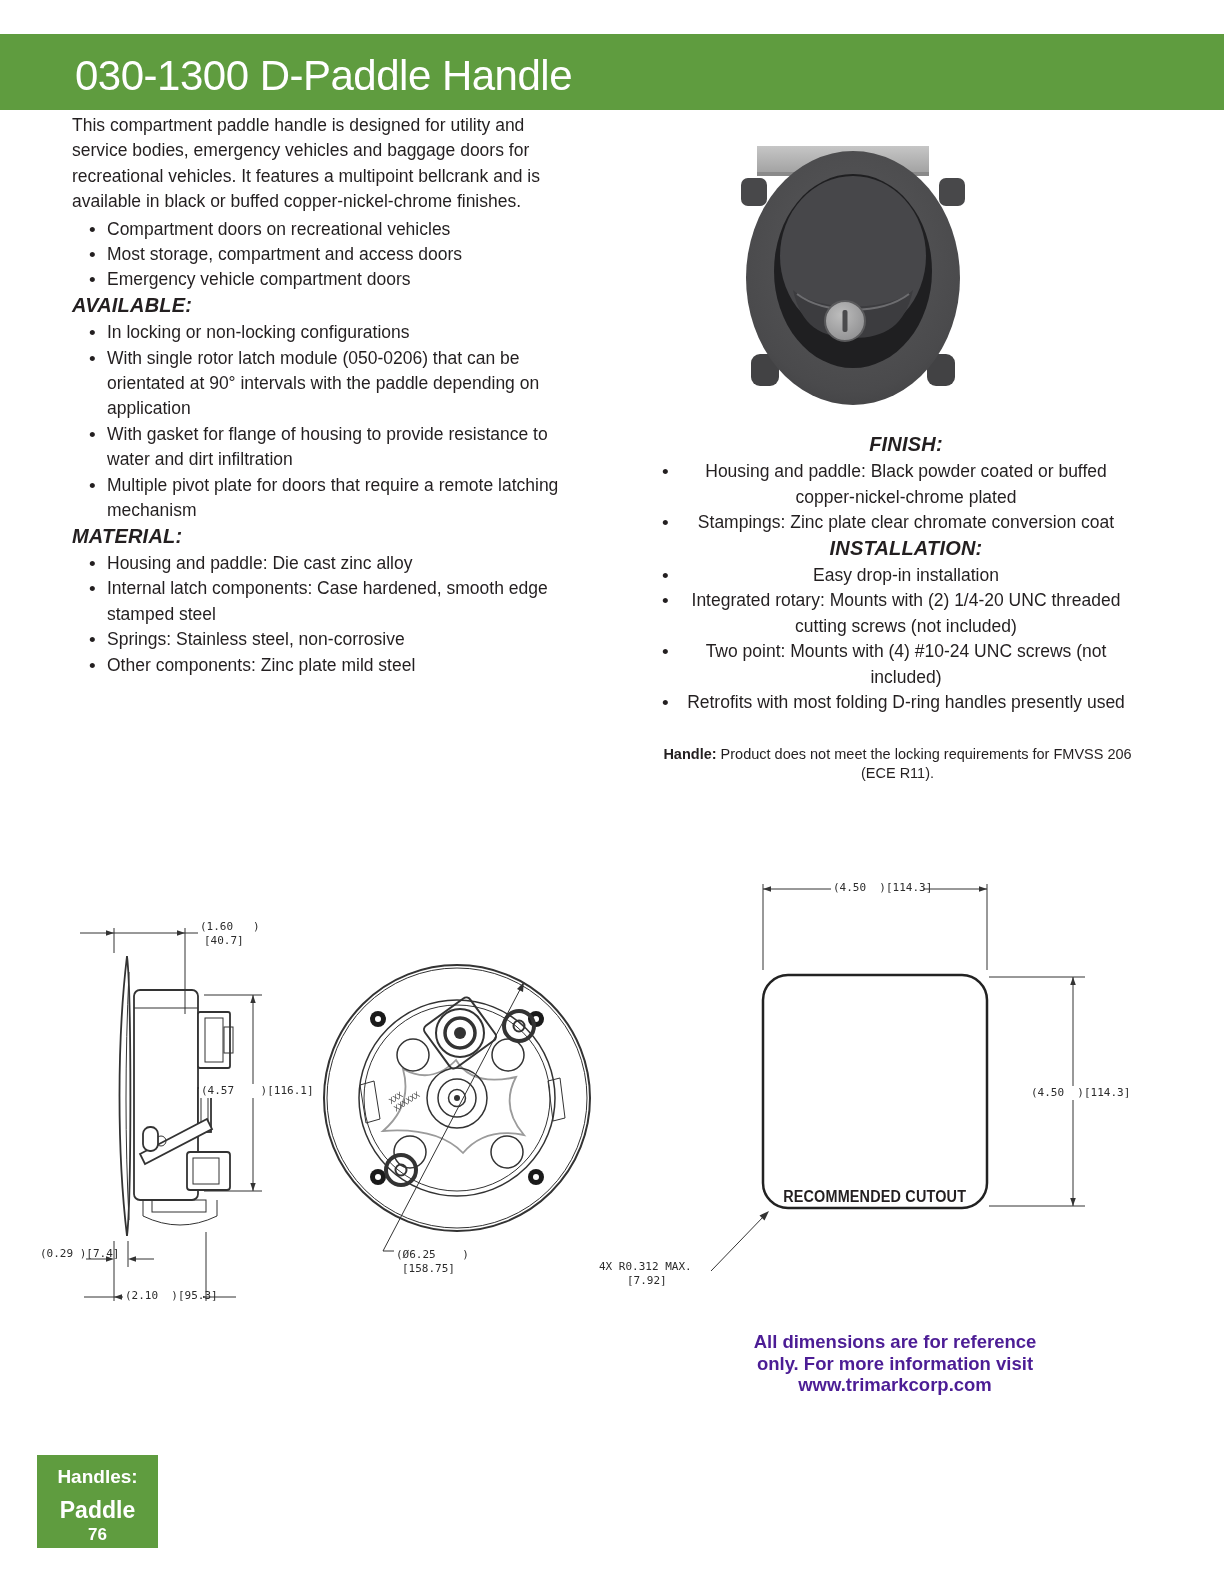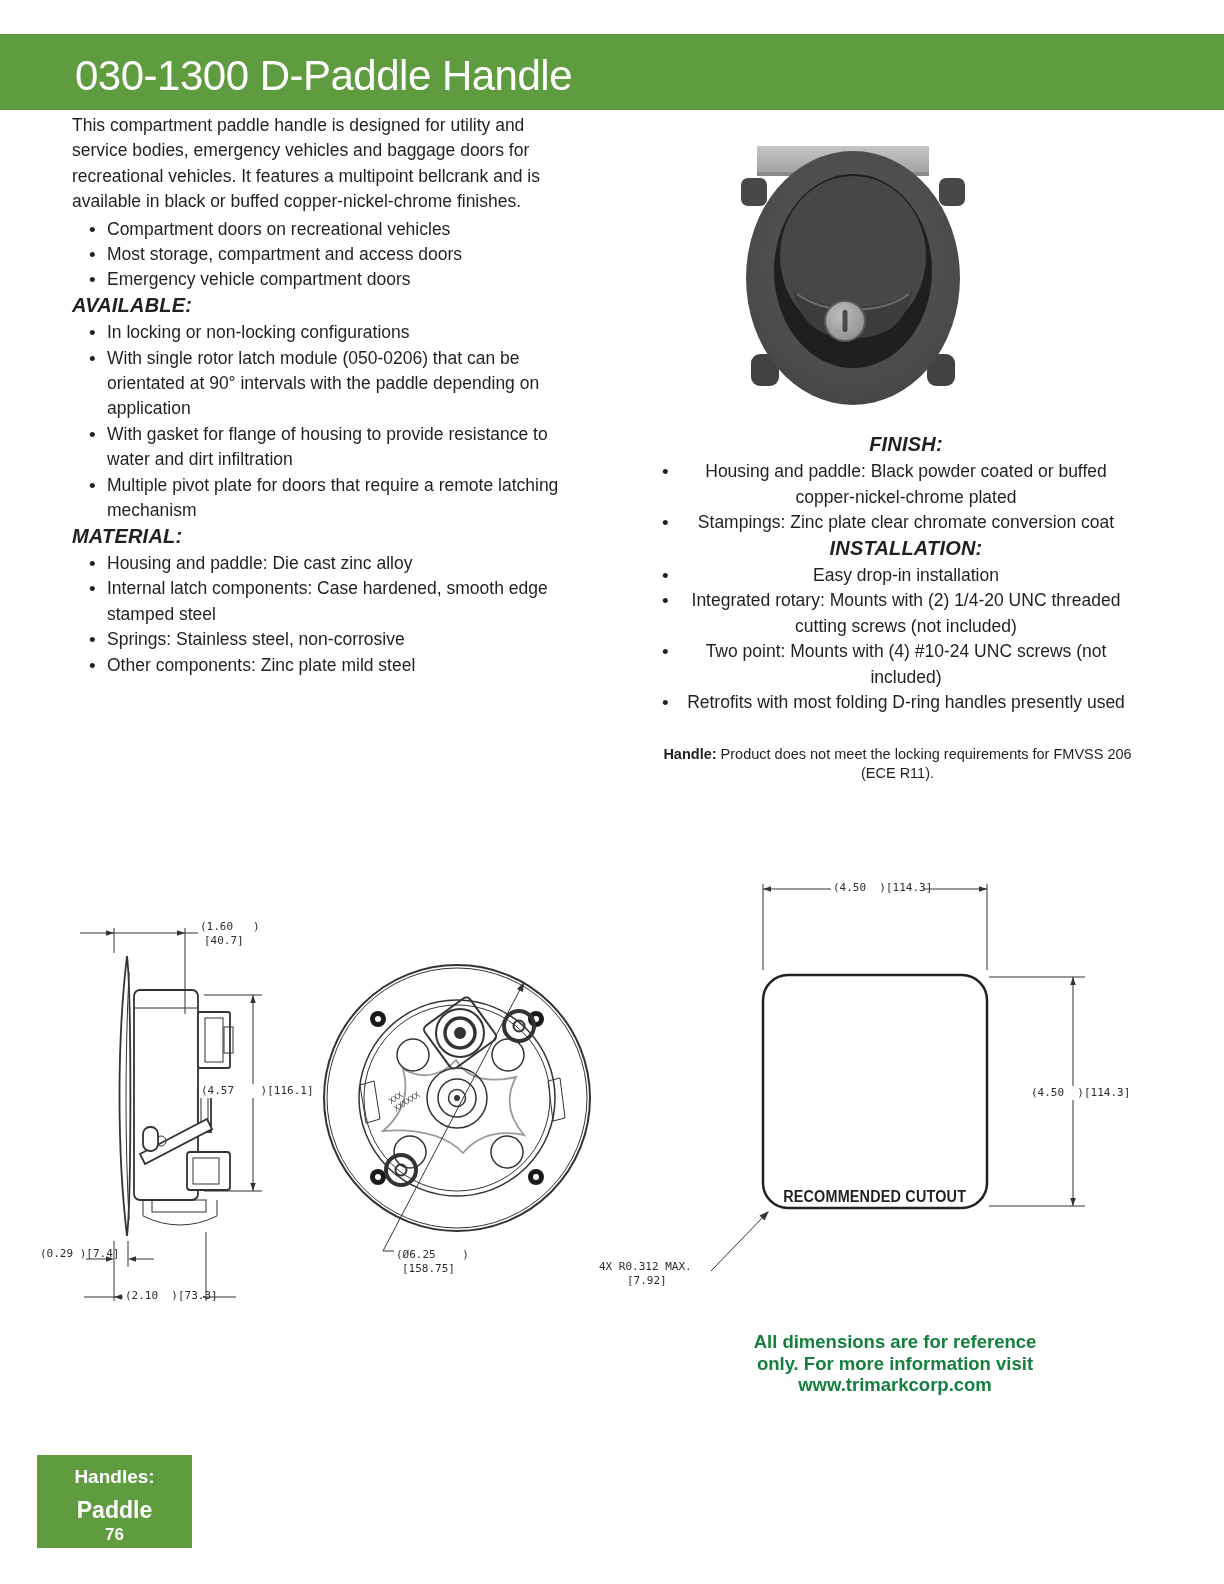--- a/index.html
+++ b/index.html
@@ -45,24 +45,24 @@
   .dim .ind6{display:block;padding-left:6px;}
   .dim .ind28{display:block;padding-left:28px;}
   .marking{position:absolute;left:70px;top:144px;font-family:"DejaVu Sans Mono",monospace;
            font-size:8px;line-height:9px;color:#4a4a4a;transform:rotate(-33deg);white-space:pre;}
   .cutout-label{position:absolute;left:168px;top:328px;width:224px;text-align:center;}
   .cutout-label span{display:inline-block;font-weight:bold;font-size:16px;letter-spacing:0.2px;
                      transform:scaleX(0.9);transform-origin:center;}
 
   
   .note{position:absolute;left:690px;top:1331px;width:410px;text-align:center;
-        color:#15803d;font-weight:bold;font-size:18.5px;line-height:21.5px;}
-
-  
-  .footer-tab{position:absolute;left:37px;top:1455px;width:155px;height:93px;background:#5f9c3f;
+        color:#4c1d95;font-weight:bold;font-size:18.5px;line-height:21.5px;}
+
+  
+  .footer-tab{position:absolute;left:37px;top:1455px;width:121px;height:93px;background:#5f9c3f;
               color:#ffffff;text-align:center;font-weight:bold;}
   .footer-tab .cat{font-size:19px;padding-top:11px;}
   .footer-tab .sub{font-size:23px;padding-top:9px;}
   .footer-tab .num{font-size:17px;padding-top:1px;}
 
   svg .ln{stroke:#333;stroke-width:1;fill:none;}
   svg .sh{stroke:#333;stroke-width:1.8;fill:#ffffff;}
   svg .thin{stroke:#333;stroke-width:1;fill:none;}
   svg .ar{fill:#333;stroke:none;}
   svg .gray{stroke:#9b9b9b;stroke-width:1.8;fill:none;}
@@ -185,21 +185,21 @@
       <line class="ln" x1="96" y1="359" x2="114" y2="359"></line>
       <polygon class="ar" points="88,359 96,356.2 96,361.8"></polygon>
       <line class="ln" x1="166" y1="332" x2="166" y2="401"></line>
       <line class="ln" x1="44" y1="397" x2="196" y2="397"></line>
       <polygon class="ar" points="74,397 82,394.2 82,399.8"></polygon>
       <polygon class="ar" points="166,397 158,394.2 158,399.8"></polygon>
     </svg>
     <div class="dim" style="left:160px;top:20px;"><span>(1.60   )</span><span class="ind4">[40.7]</span></div>
     <div class="dim center bg" style="left:159px;top:184px;width:74px;"><span>(4.57    )</span><span>[116.1]</span></div>
     <div class="dim center" style="left:0px;top:347px;width:64px;"><span>(0.29 )</span><span>[7.4]</span></div>
-    <div class="dim center bg" style="left:83px;top:389px;width:76px;"><span>(2.10  )</span><span>[73.3]</span></div>
+    <div class="dim center bg" style="left:83px;top:389px;width:76px;"><span>(2.10  )</span><span>[95.3]</span></div>
   </div>
 
   <div class="drawing d-circ">
     <svg width="280" height="345" viewBox="0 0 280 345">
       <circle class="thin" cx="137" cy="153" r="133" style="stroke-width:2"></circle>
       <circle class="thin" cx="137" cy="153" r="130"></circle>
       <circle class="thin" cx="137" cy="153" r="98" style="stroke-width:1.5"></circle>
       <circle class="thin" cx="137" cy="153" r="93"></circle>
       <g>
         <circle cx="58" cy="74" r="8" fill="#1a1a1a"></circle>

